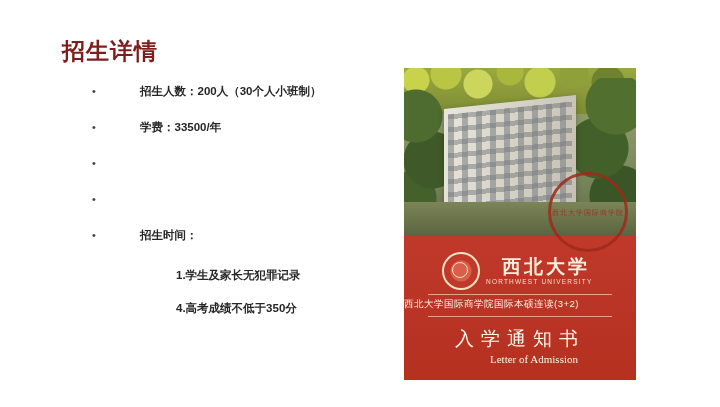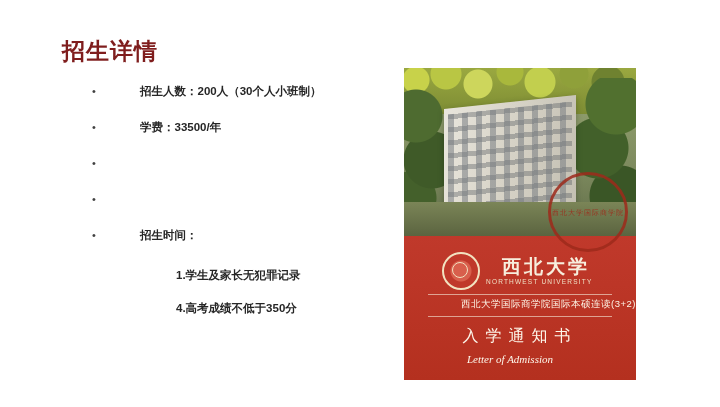--- a/index.html
+++ b/index.html
@@ -202,50 +202,50 @@
   .rule {
     position: absolute;
     left: 24px; top: 58px;
     width: 184px; height: 1px;
     background: rgba(247,238,221,.6);
   }
   .program-line {
     position: absolute;
     left: 0; top: 62px;
     width: 232px;
-    text-align: right;
+    text-align: left;
     font-size: 9.5px;
     color: #fdf4e6;
     letter-spacing: .5px;
   }
   .rule2 {
     position: absolute;
     left: 24px; top: 80px;
     width: 184px; height: 1px;
     background: rgba(247,238,221,.6);
   }
   .admission-cn {
     position: absolute;
     left: 0; top: 90px;
     width: 232px;
     text-align: center;
-    font-size: 16px;
+    font-size: 19px;
     letter-spacing: 7px;
     color: #fdf6ea;
     font-family: Liberation Sans, sans-serif;
   }
   .admission-en {
     position: absolute;
     left: 0; top: 117px;
     width: 212px;
     text-align: center;
     font-size: 11px;
-    font-style: italic;
     color: #fdf6ea;
     font-family: "Liberation Serif", serif;
+    padding-left: 24px;
   }
 </style>
 </head>
 <body>
 
 <div class="slide">
 
   <div class="slide-title">招生详情</div>
 
   <div class="bullet-list">

